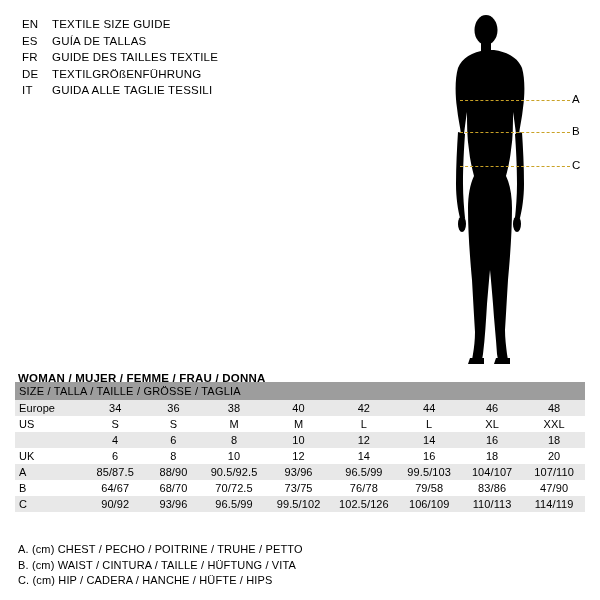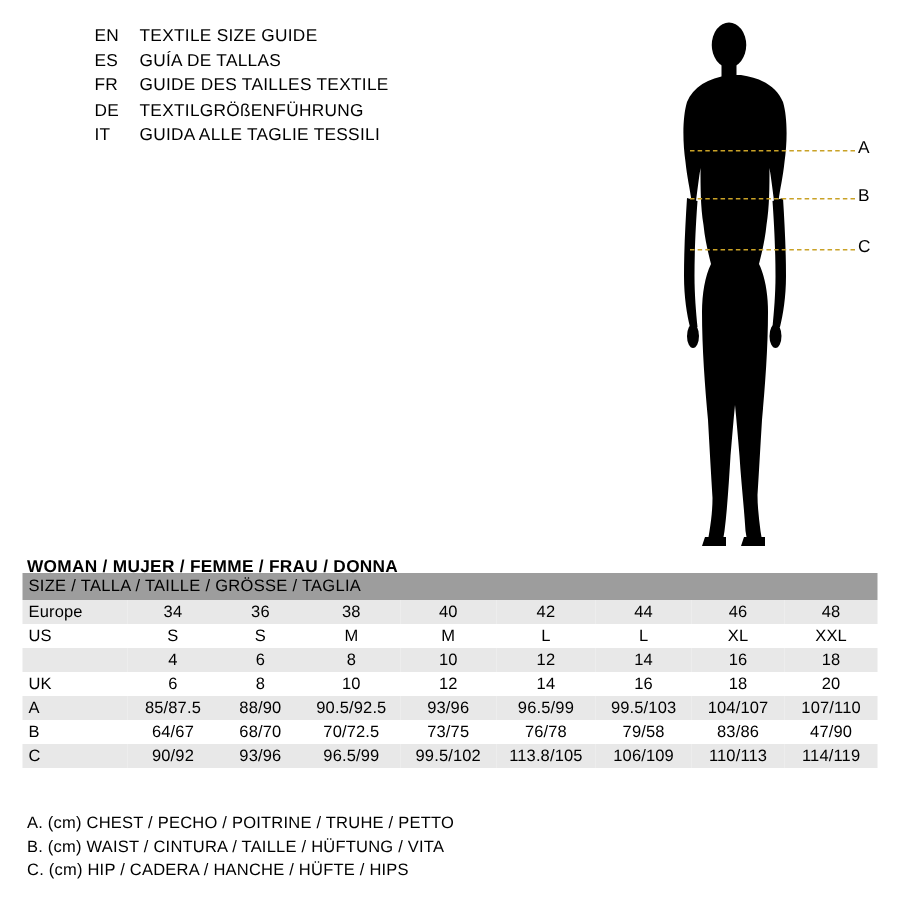--- a/index.html
+++ b/index.html
@@ -32,21 +32,20 @@
     display: flex;
     align-items: baseline;
     font-size: 11.5px;
     line-height: 16.5px;
     letter-spacing: 0.2px;
   }
   .lang-code {
     width: 30px;
     flex: none;
     color: #000;
-    margin-left: 41px;
   }
   .lang-text {
     color: #000;
     white-space: nowrap;
   }
 
   
   .figure-wrap {
     position: absolute;
     left: 420px;
@@ -303,21 +302,21 @@
           <td class="val">83/86</td>
           <td class="val">47/90</td>
         </tr>
 
         <tr class="row-light">
           <td class="label-col">C</td>
           <td class="val">90/92</td>
           <td class="val">93/96</td>
           <td class="val">96.5/99</td>
           <td class="val">99.5/102</td>
-          <td class="val">113.8/105</td>
+          <td class="val">102.5/126</td>
           <td class="val">106/109</td>
           <td class="val">110/113</td>
           <td class="val">114/119</td>
         </tr>
       </tbody>
     </table>
   </div>
 
   <div class="legend">
     <div class="legend-row">A. (cm) CHEST / PECHO / POITRINE / TRUHE / PETTO</div>

